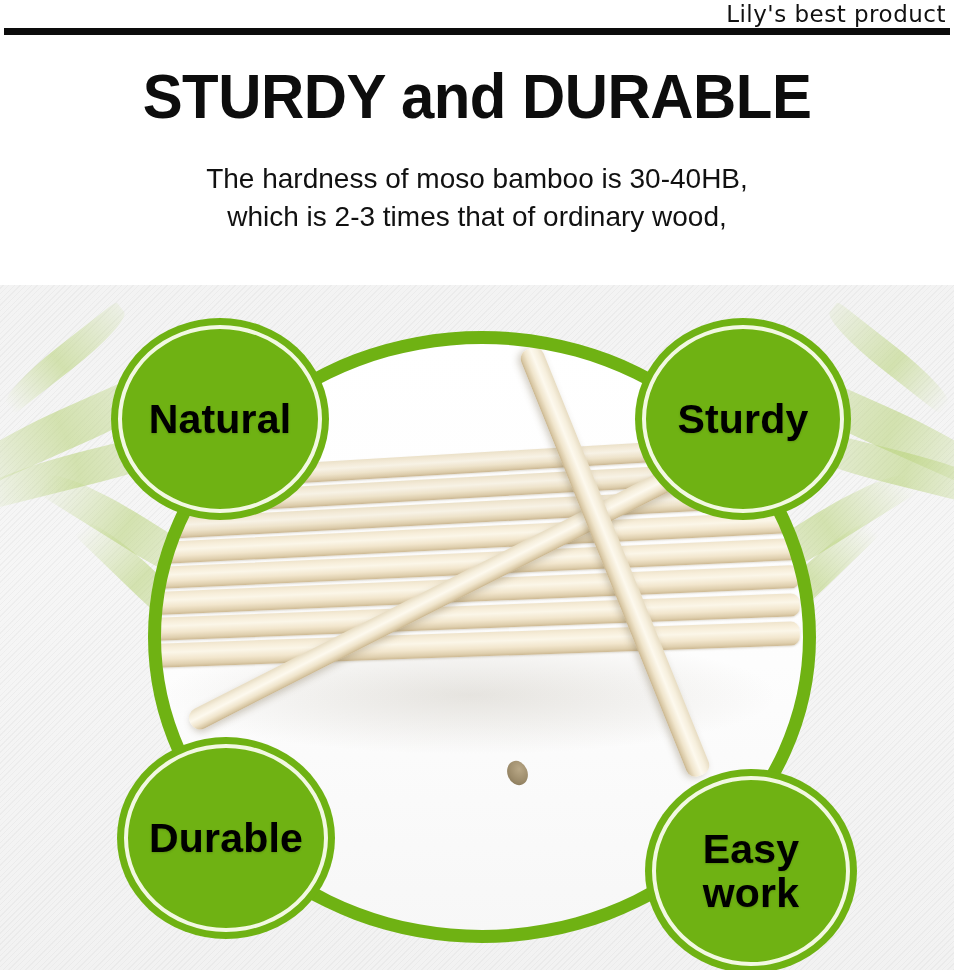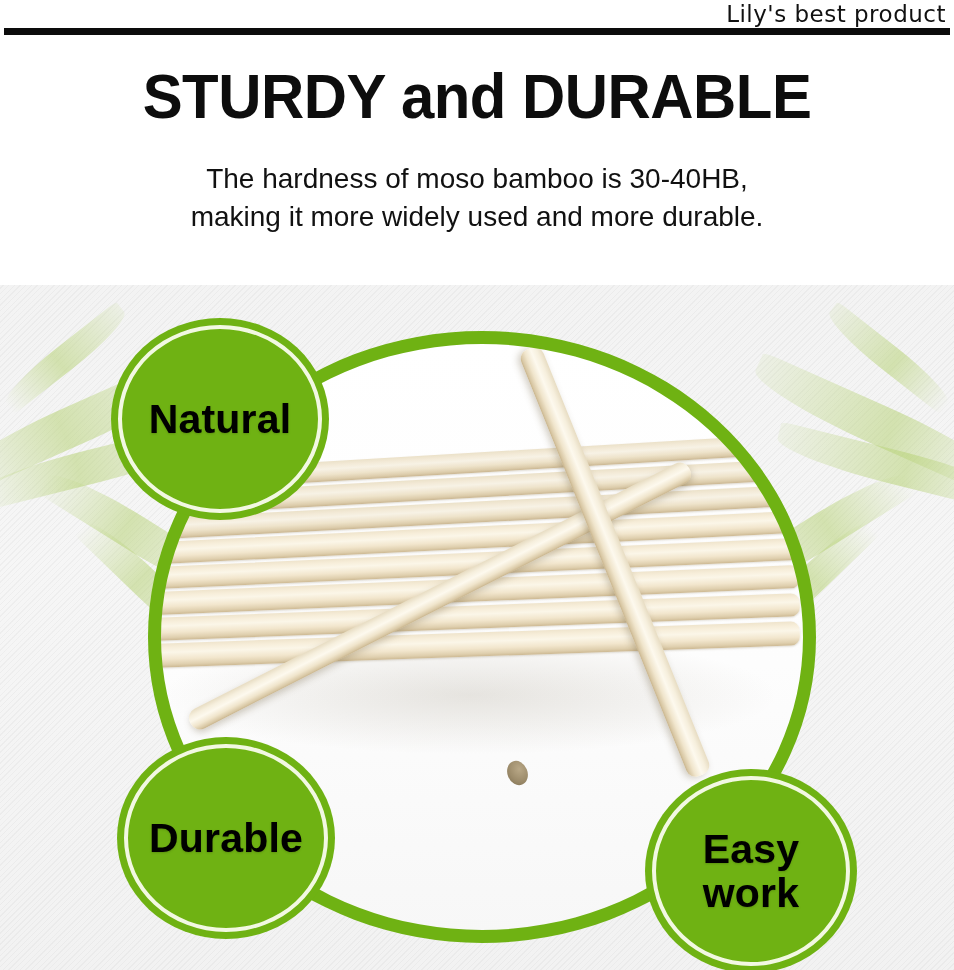--- a/index.html
+++ b/index.html
@@ -208,21 +208,21 @@
 
   <div id="brand-bar">
     <div id="brand-text">Lily's best product</div>
     <div id="brand-rule"></div>
   </div>
 
   <div id="headline">STURDY and DURABLE</div>
 
   <div id="subcopy">
     <span class="line">The hardness of moso bamboo is 30-40HB,</span>
-    <span class="line">making it more widely used and more durable.</span>
+    <span class="line">which is 2-3 times that of ordinary wood,</span>
   </div>
 
   <div id="panel">
 
     <div class="leaf" style="left:-60px; top:120px; width:270px; height:40px; transform:rotate(-24deg);"></div>
     <div class="leaf" style="left:-30px; top:165px; width:240px; height:34px; transform:rotate(-14deg);"></div>
     <div class="leaf" style="left:30px; top:230px; width:210px; height:36px; transform:rotate(32deg);"></div>
     <div class="leaf" style="left:60px; top:285px; width:175px; height:30px; transform:rotate(44deg);"></div>
     <div class="leaf" style="left:-10px; top:60px; width:150px; height:26px; transform:rotate(-38deg);"></div>
 
@@ -259,20 +259,23 @@
     </div>
 
     <div id="ring"></div>
 
   </div>
 
   <div class="badge" id="badge-natural">
     <span class="badge-label">Natural</span>
   </div>
 
+  <div class="badge" id="badge-sturdy">
+    <span class="badge-label">Sturdy</span>
+  </div>
 
   <div class="badge" id="badge-durable">
     <span class="badge-label">Durable</span>
   </div>
 
   <div class="badge" id="badge-easywork">
     <span class="badge-label">
       <span>Easy</span>
       <span class="l2">work</span>
     </span>

